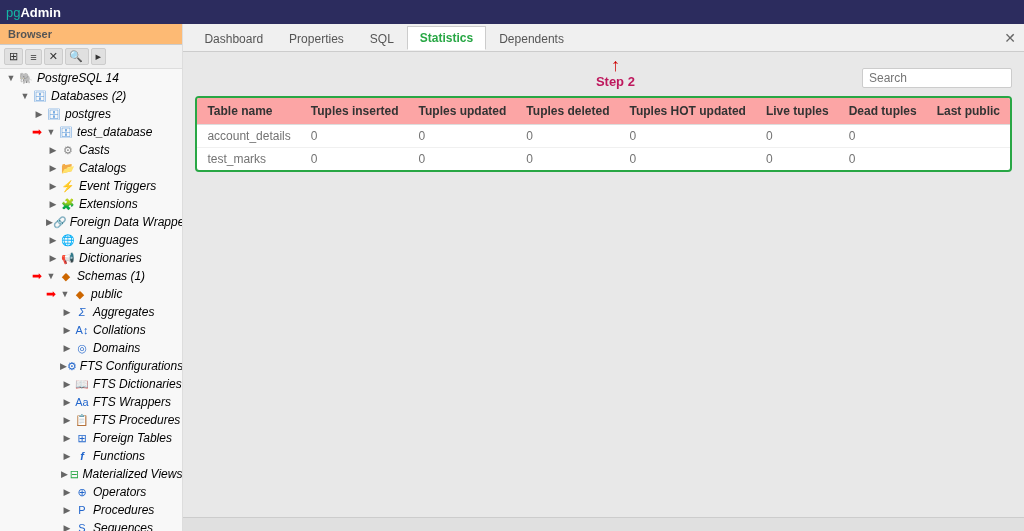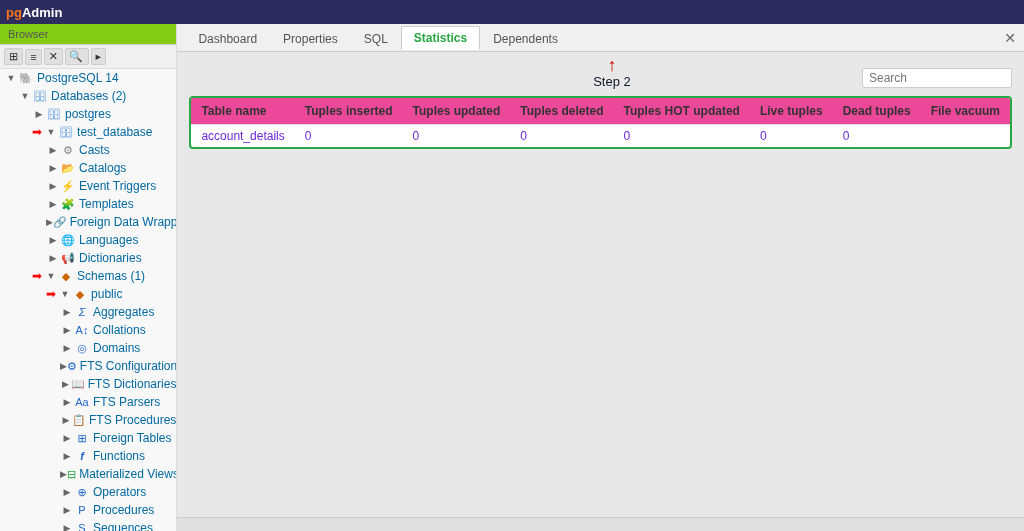--- a/index.html
+++ b/index.html
@@ -9,70 +9,70 @@
     #topbar { background: #2c2c5e; color: white; display: flex; align-items: center; height: 24px; padding: 0 6px; gap: 12px; }
     #topbar .logo { font-weight: bold; font-size: 13px; color: #7ec8e3; }
     #topbar .menu-items { display: flex; gap: 8px; }
     #topbar .menu-items span { color: #ddd; cursor: pointer; font-size: 12px; }
 
     
     #main-layout { display: flex; height: calc(531px - 24px); }
 
     
     #sidebar { width: 228px; background: #f8f8f8; border-right: 1px solid #ddd; display: flex; flex-direction: column; overflow: hidden; }
-    #sidebar-header { background: #84cc16; padding: 4px 8px; font-size: 11px; font-weight: normal; color: #555; border-bottom: 1px solid #ccc; display: flex; align-items: center; justify-content: space-between; }
+    #sidebar-header { background: #fdba74; padding: 4px 8px; font-size: 11px; font-weight: bold; color: #555; border-bottom: 1px solid #ccc; display: flex; align-items: center; justify-content: space-between; }
     #sidebar-toolbar { background: #f0f0f0; border-bottom: 1px solid #ddd; padding: 3px 4px; display: flex; align-items: center; gap: 2px; }
     #sidebar-toolbar .tb-btn { background: #e0e0e0; border: 1px solid #ccc; border-radius: 2px; padding: 1px 4px; cursor: pointer; font-size: 11px; color: #333; }
     #sidebar-tree { flex: 1; overflow-y: auto; overflow-x: hidden; }
 
     .tree-item { display: flex; align-items: center; padding: 1px 0; cursor: pointer; white-space: nowrap; }
     .tree-indent { display: inline-block; }
     .tree-arrow { width: 14px; display: inline-block; text-align: center; font-size: 9px; color: #666; cursor: pointer; }
     .tree-icon { width: 16px; height: 16px; display: inline-flex; align-items: center; justify-content: center; margin-right: 3px; font-size: 11px; }
-    .tree-label { font-size: 12px; color: #0369a1; }
+    .tree-label { font-size: 12px; color: #000000; font-style: italic; }
 
     
     #right-panel { flex: 1; display: flex; flex-direction: column; background: #e8e8e8; }
     #tab-bar { background: #f0f0f0; border-bottom: 1px solid #ccc; display: flex; align-items: center; padding: 0 8px; height: 28px; gap: 0; }
     #tab-bar .tab { padding: 4px 12px; font-size: 12px; color: #555; cursor: pointer; border: 1px solid transparent; border-bottom: none; margin-bottom: -1px; }
     #tab-bar .tab.active { background: white; border-color: #ccc; color: #333; font-weight: bold; color: #28a745; border-bottom: 1px solid white; }
     #tab-bar .close-btn { margin-left: auto; cursor: pointer; color: #666; font-size: 14px; }
 
     
     #content-area { flex: 1; padding: 12px; display: flex; flex-direction: column; gap: 8px; position: relative; }
 
     
     .search-bar { display: flex; justify-content: flex-end; }
     .search-bar input { border: 1px solid #ccc; padding: 2px 6px; font-size: 12px; width: 150px; border-radius: 2px; }
 
     
     #stats-table-container { border: 2px solid #28a745; border-radius: 4px; background: white; overflow: auto; }
     #stats-table { width: 100%; border-collapse: collapse; }
-    #stats-table th { background: #ec4899; font-size: 12px; color: #333; padding: 6px 10px; text-align: left; border-bottom: 1px solid #ddd; font-weight: 600; white-space: nowrap; }
-    #stats-table td { font-size: 12px; color: #6d28d9; padding: 4px 10px; border-bottom: 1px solid #f0f0f0; }
+    #stats-table th { background: #fca5a5; font-size: 12px; color: #333; padding: 6px 10px; text-align: left; border-bottom: 1px solid #ddd; font-weight: 600; white-space: nowrap; }
+    #stats-table td { font-size: 12px; color: #737373; padding: 4px 10px; border-bottom: 1px solid #f0f0f0; }
     #stats-table tr:last-child td { border-bottom: none; }
 
     
     #hscrollbar { height: 14px; background: #e0e0e0; border-top: 1px solid #ccc; }
 
     
     .icon-db { color: #4a90d9; }
     .icon-schema { color: #cc6600; }
     .icon-folder { color: #f0a030; }
     .icon-green { color: #28a745; }
     .icon-purple { color: #8844aa; }
     .icon-blue { color: #2266cc; }
     .icon-gray { color: #888; }
   </style>
 </head>
 <body>
 
 <div id="topbar">
   <div class="logo">
-    <span style="color:#f97316; font-weight:bold;">pg</span><span style="color:white; font-weight:bold;">Admin</span>
+    <span style="color:#14b8a6; font-weight:normal;">pg</span><span style="color:white; font-weight:bold;">Admin</span>
   </div>
 </div>
 
 <div id="main-layout">
 
   <div id="sidebar">
     <div id="sidebar-header">
       <span>Browser</span>
     </div>
     <div id="sidebar-toolbar">
@@ -124,21 +124,21 @@
 
       <div class="tree-item" style="padding-left:46px;">
         <span class="tree-arrow">▶</span>
         <span class="tree-icon icon-blue">⚡</span>
         <span class="tree-label">Event Triggers</span>
       </div>
 
       <div class="tree-item" style="padding-left:46px;">
         <span class="tree-arrow">▶</span>
         <span class="tree-icon icon-purple">🧩</span>
-        <span class="tree-label">Templates</span>
+        <span class="tree-label">Extensions</span>
       </div>
 
       <div class="tree-item" style="padding-left:46px;">
         <span class="tree-arrow">▶</span>
         <span class="tree-icon icon-blue">🔗</span>
         <span class="tree-label">Foreign Data Wrappers</span>
       </div>
 
       <div class="tree-item" style="padding-left:46px;">
         <span class="tree-arrow">▶</span>
@@ -192,21 +192,21 @@
 
       <div class="tree-item" style="padding-left:60px;">
         <span class="tree-arrow">▶</span>
         <span class="tree-icon icon-blue">📖</span>
         <span class="tree-label">FTS Dictionaries</span>
       </div>
 
       <div class="tree-item" style="padding-left:60px;">
         <span class="tree-arrow">▶</span>
         <span class="tree-icon icon-blue">Aa</span>
-        <span class="tree-label">FTS Parsers</span>
+        <span class="tree-label">FTS Wrappers</span>
       </div>
 
       <div class="tree-item" style="padding-left:60px;">
         <span class="tree-arrow">▶</span>
         <span class="tree-icon icon-blue">📋</span>
         <span class="tree-label">FTS Procedures</span>
       </div>
 
       <div class="tree-item" style="padding-left:60px;">
         <span class="tree-arrow">▶</span>
@@ -255,52 +255,62 @@
       <div class="tab">SQL</div>
       <div class="tab active">Statistics</div>
       <div class="tab">Dependents</div>
       <div class="close-btn">✕</div>
     </div>
 
     <div id="content-area">
 
       <div style="position:absolute; top:4px; left:50%; transform:translateX(-20%); display:flex; flex-direction:column; align-items:center; z-index:10;">
         <div style="color:#cc0000; font-size:18px; line-height:1;">↑</div>
-        <div style="color:#0f172a; font-weight:normal; font-size:13px;">Step 2</div>
+        <div style="color:#be185d; font-weight:bold; font-size:13px;">Step 2</div>
       </div>
 
       <div class="search-bar" style="margin-top:4px;">
         <input type="text" placeholder="Search" style="">
       </div>
 
       <div id="stats-table-container">
         <table id="stats-table">
           <thead>
             <tr>
               <th>Table name</th>
               <th>Tuples inserted</th>
               <th>Tuples updated</th>
               <th>Tuples deleted</th>
               <th>Tuples HOT updated</th>
               <th>Live tuples</th>
               <th>Dead tuples</th>
-              <th>File vacuum</th>
+              <th>Last public</th>
             </tr>
           </thead>
           <tbody id="stats-table-body">
           <tr>
       <td>account_details</td>
       <td>0</td>
       <td>0</td>
       <td>0</td>
       <td>0</td>
       <td>0</td>
       <td>0</td>
       <td></td>
     </tr>
+              <tr>
+      <td>test_marks</td>
+      <td>0</td>
+      <td>0</td>
+      <td>0</td>
+      <td>0</td>
+      <td>0</td>
+      <td>0</td>
+      <td></td>
+    </tr>
             </tbody>
         </table>
       </div>
     </div>
 
     <div id="hscrollbar"></div>
   </div>
 </div>
 
 </body></html>

